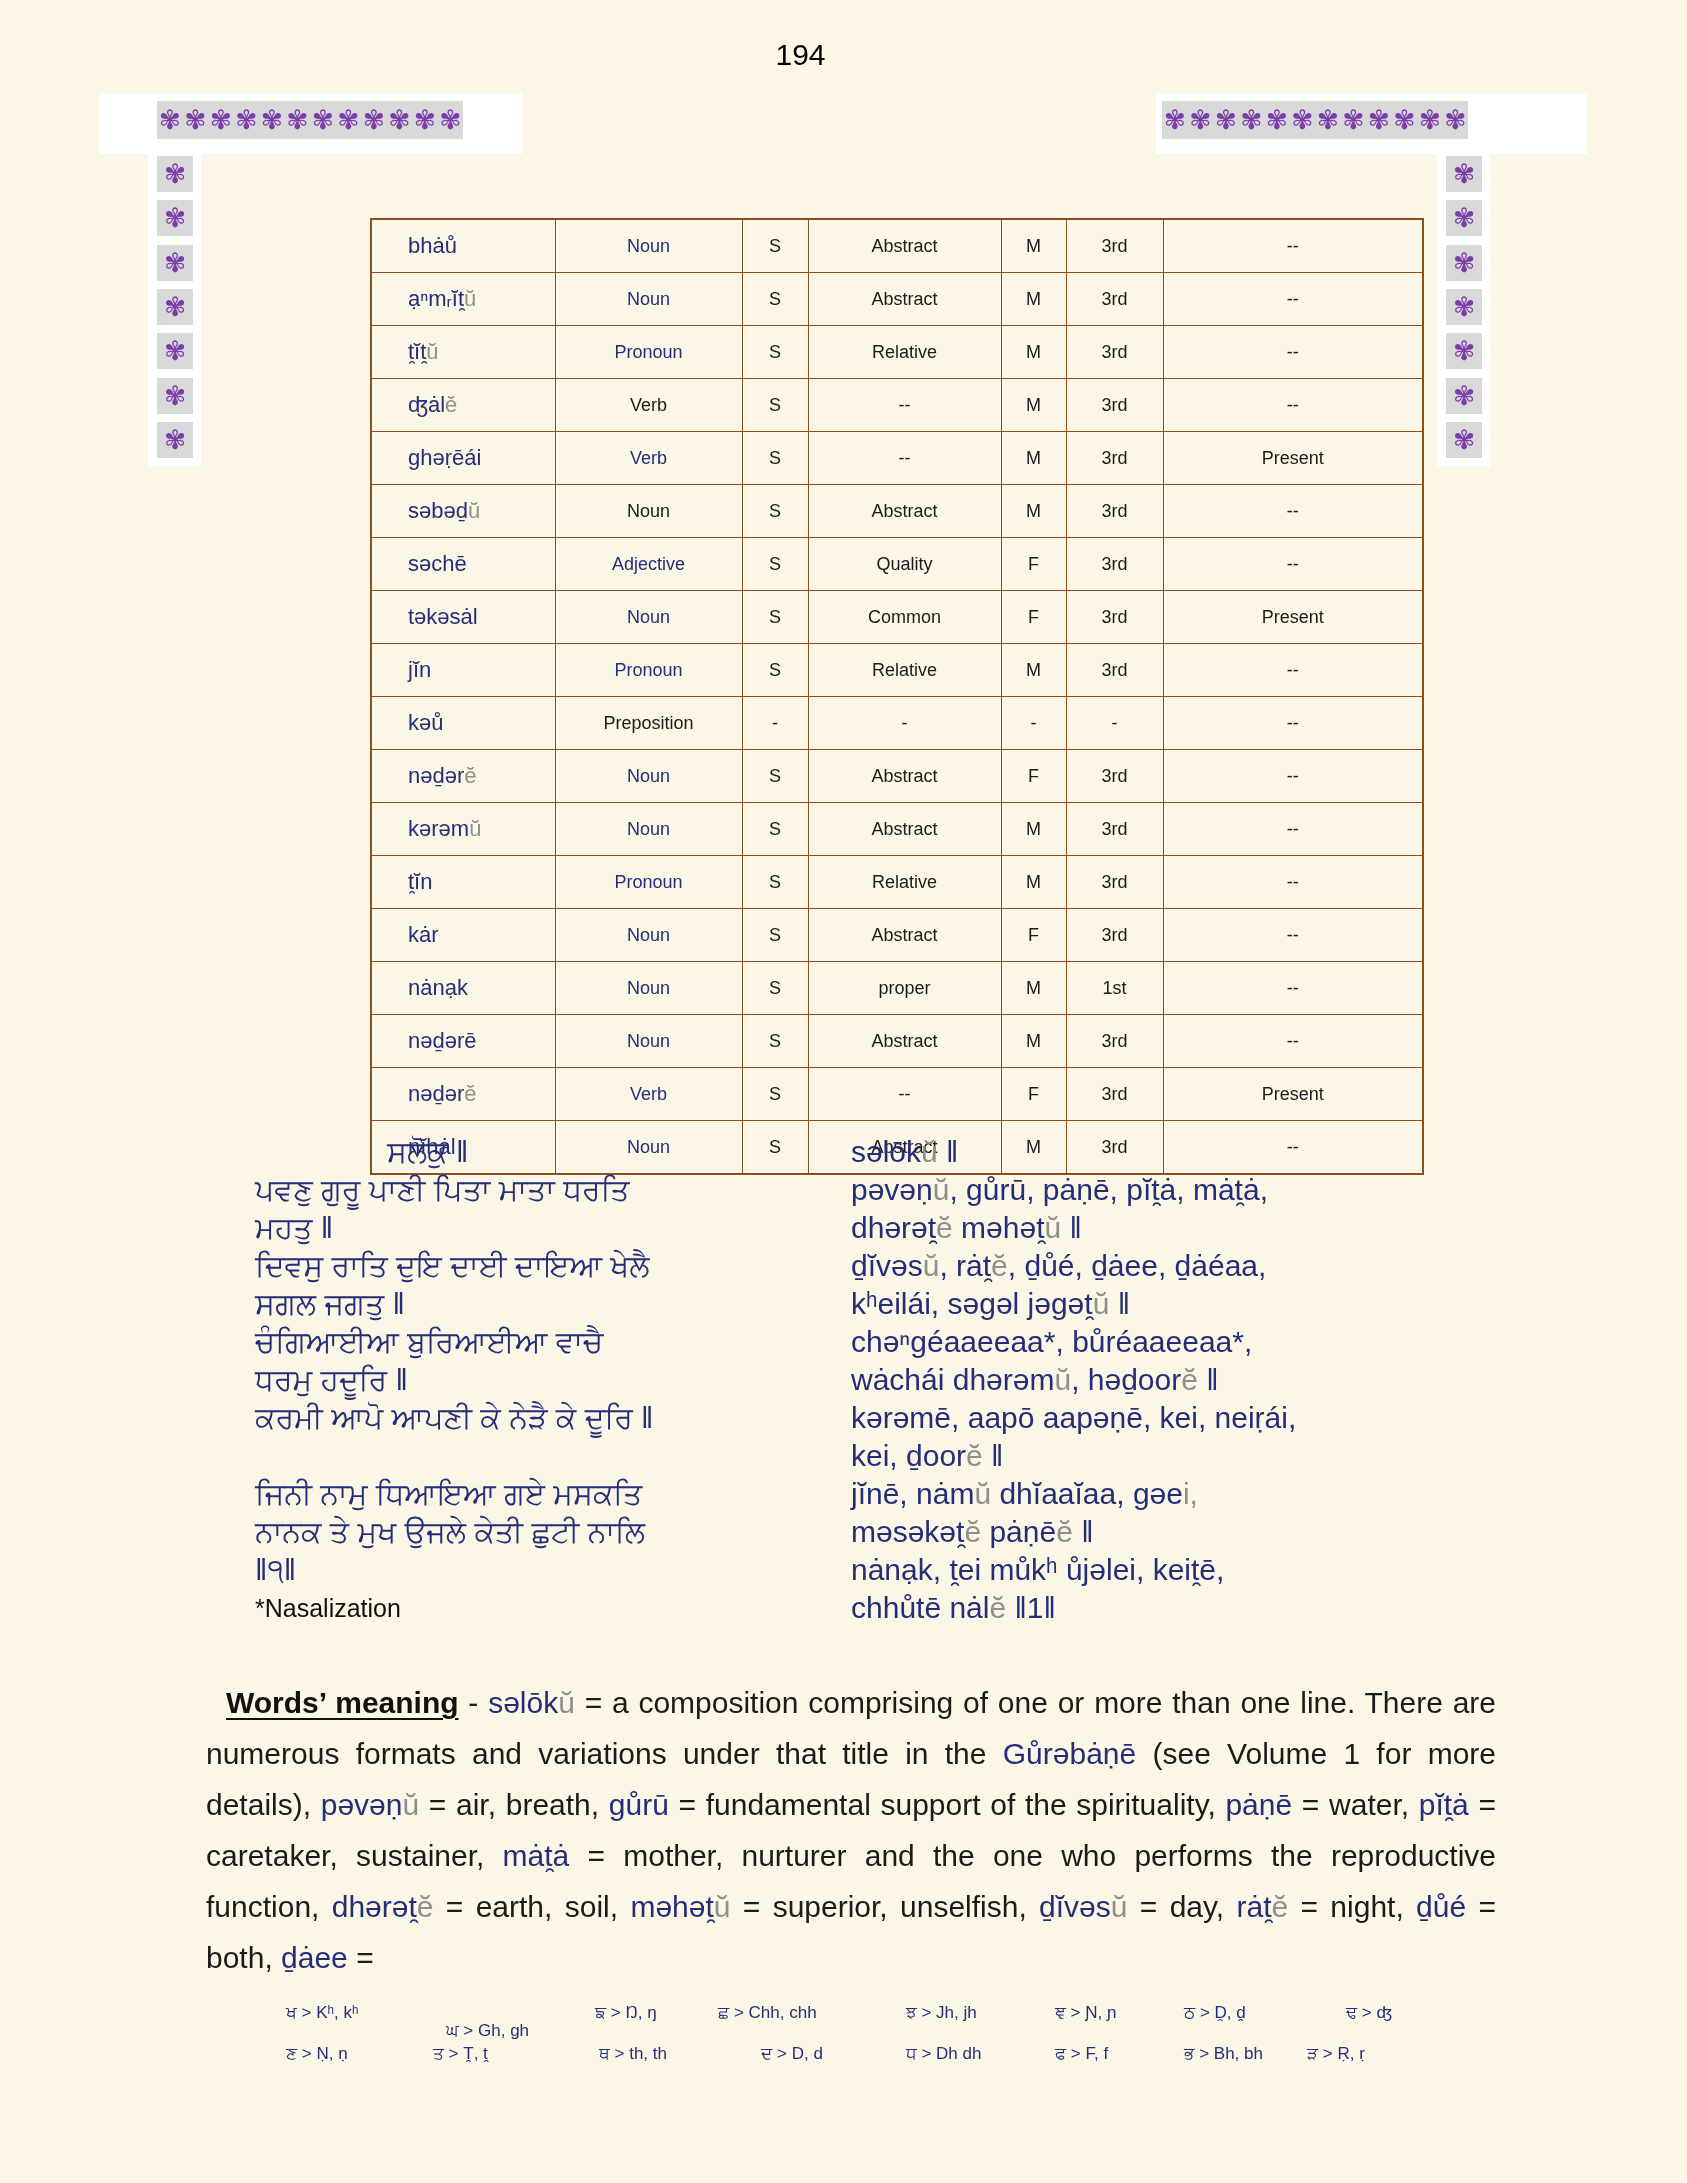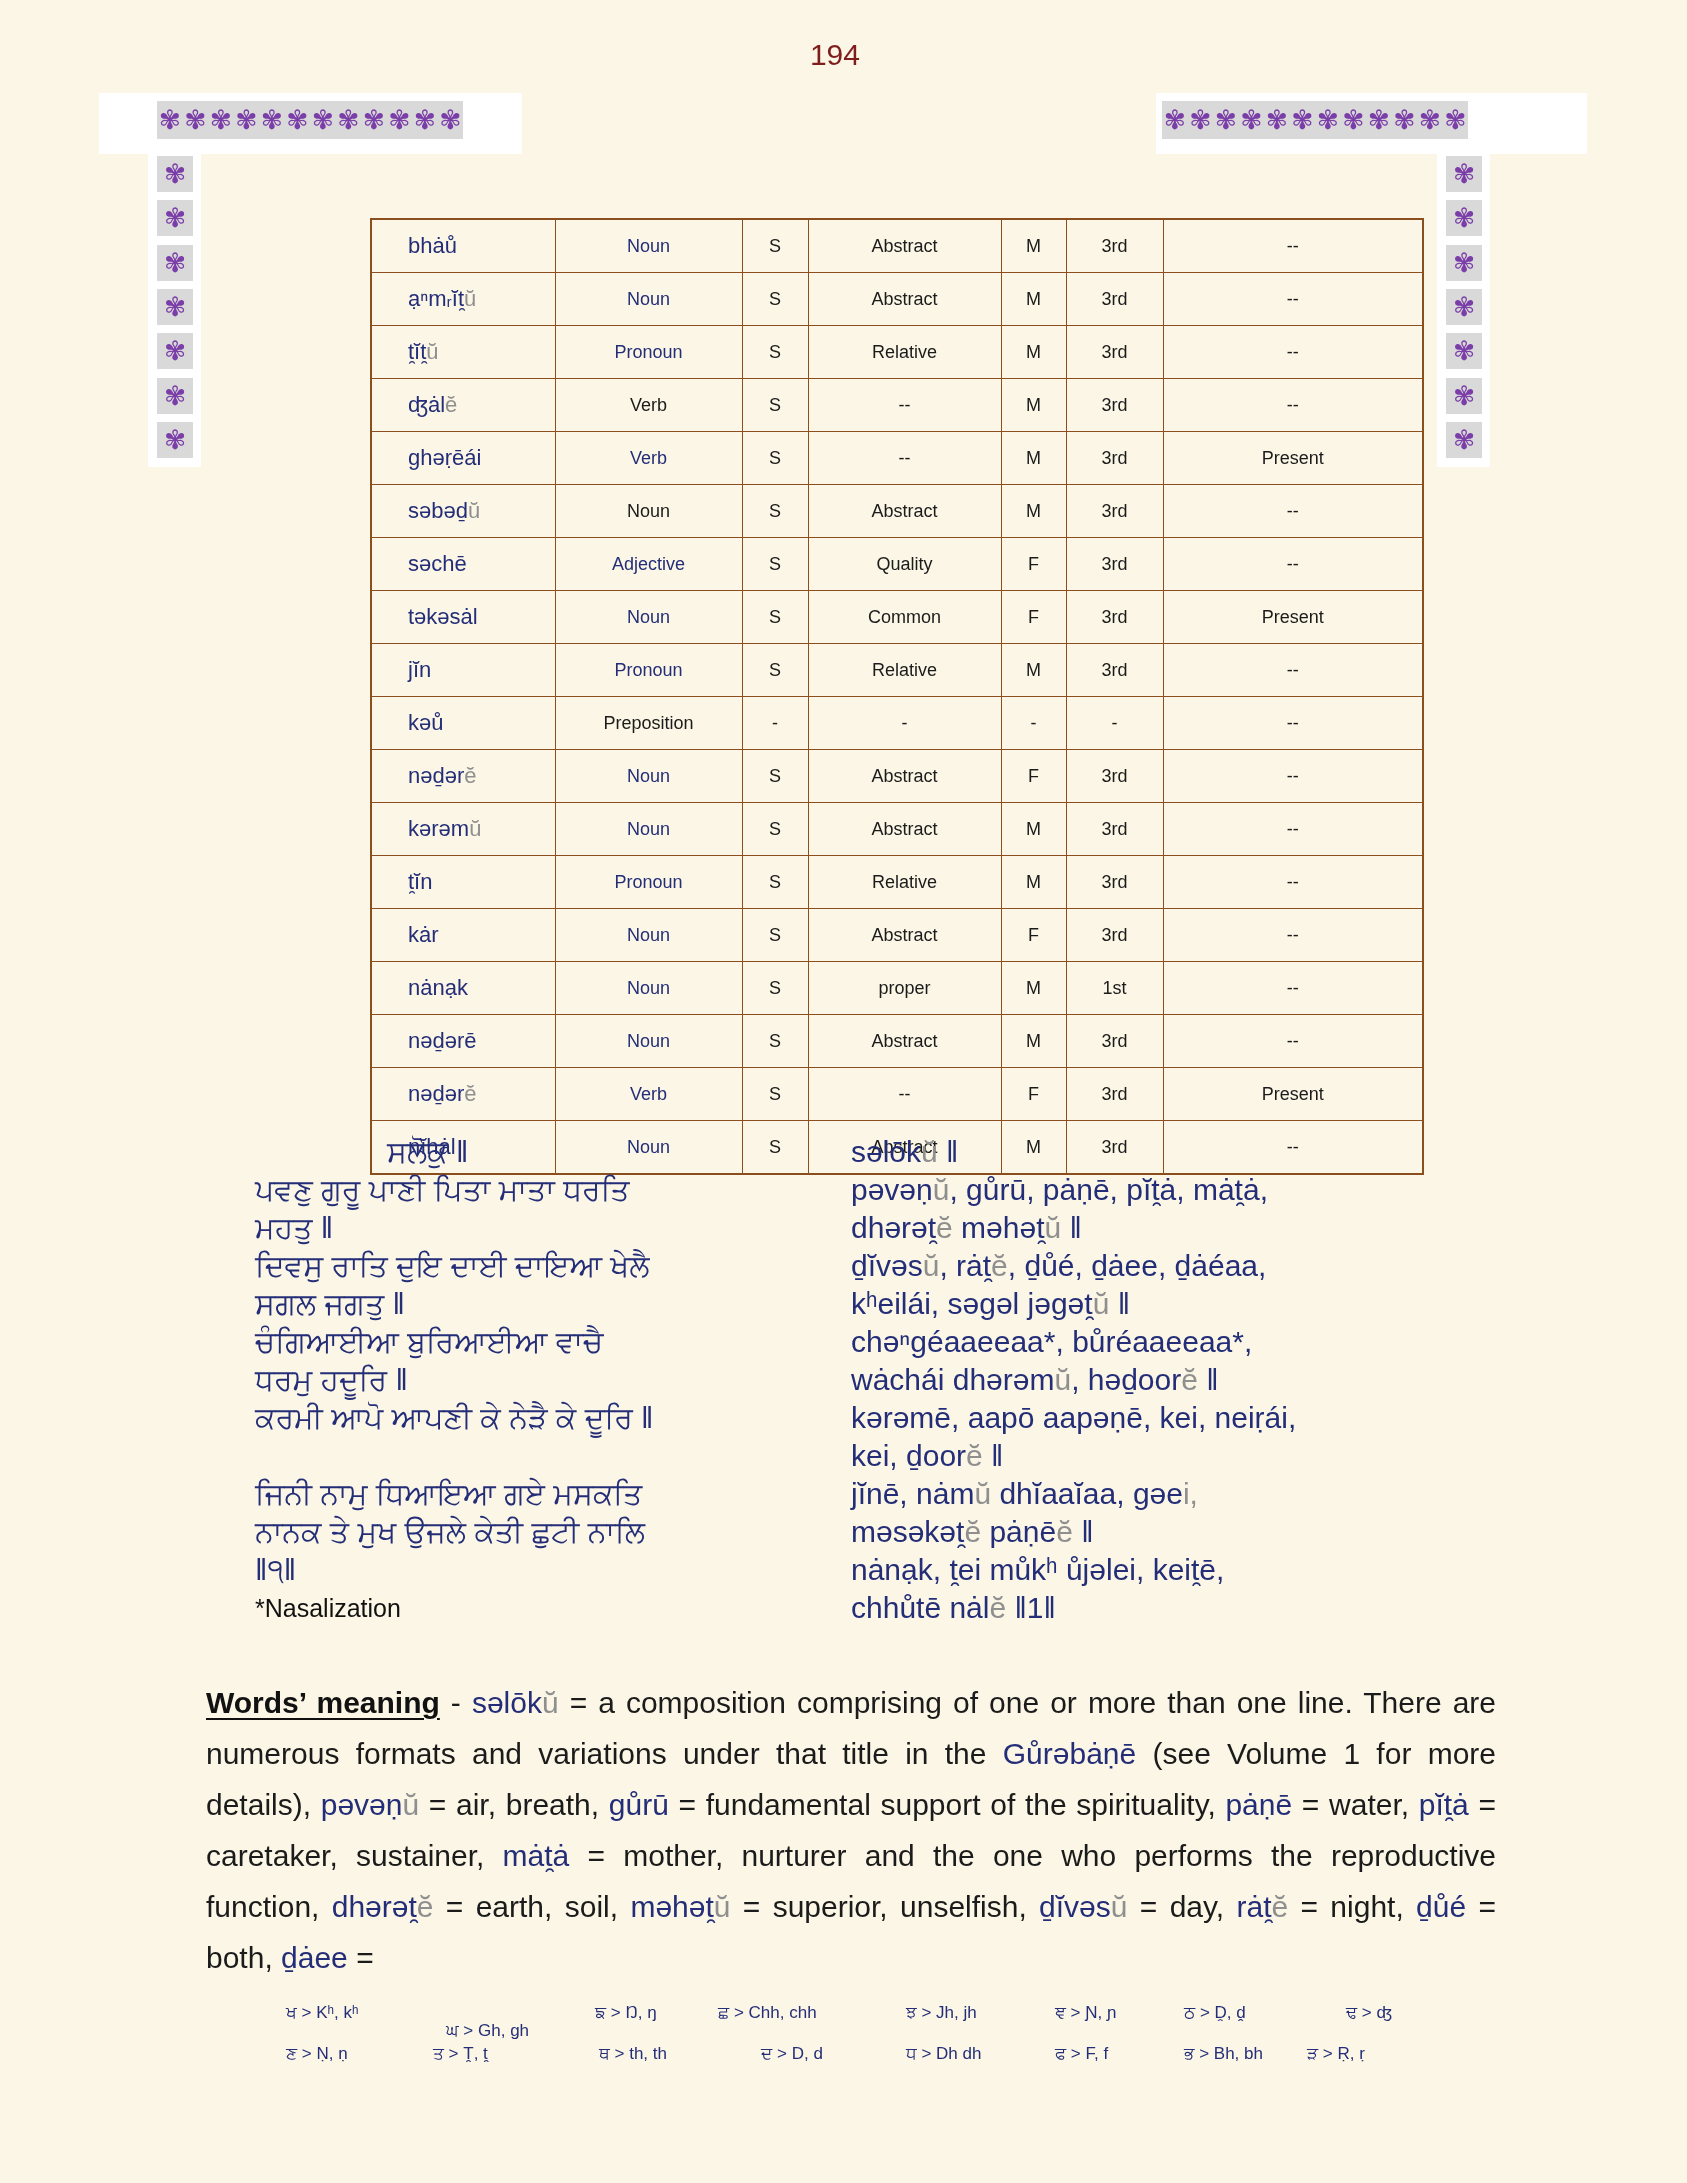--- a/index.html
+++ b/index.html
@@ -1,20 +1,20 @@
 <!DOCTYPE html>
 <html style="font-size:10.6px"><head>
 <meta charset="utf-8">
 <style>
   html,body{margin:0;padding:0;background:#e8e4d8;}
   .page{position:relative;width:1687px;height:2183px;background:#FBF6E5;overflow:hidden;
         font-family:"Liberation Sans",sans-serif;color:#1b1b1b;}
   .abs{position:absolute;}
   
-  .pageno{top:38px;left:741px;width:119px;text-align:right;font-size:30px;color:#7f1d1d;}
+  .pageno{top:38px;left:741px;width:119px;text-align:center;font-size:30px;color:#000000;}
   
   .whiteband{background:#ffffff;}
   .hstrip{background:#D9D9D9;display:flex;justify-content:space-around;align-items:center;}
   .hstrip span,.vcell span{color:#7B3EA8;font-size:26.5px;line-height:1;}
   .vcell{position:absolute;width:36px;height:36px;background:#D9D9D9;display:flex;
          align-items:center;justify-content:center;}
   
   table.gram{position:absolute;left:370px;top:218px;width:1052px;border-collapse:collapse;
              border:2px solid #8A4E1F;table-layout:fixed;}
   table.gram td{border:1.3px solid #8A4E1F;height:50px;text-align:center;font-size:18px;
@@ -26,21 +26,21 @@
   col.c5{width:65px}col.c6{width:97px}col.c7{width:260px}
   
   .poemcol{top:1133px;font-size:30px;color:#242E78;}
   .poemcol .pline{height:38px;line-height:38px;white-space:nowrap;}
   .poemcol .pline.indent{padding-left:132px;}
   .poemcol .pline.nas{color:#111;font-size:25px;}
   
   .meaning{left:206px;top:1677px;width:1290px;font-size:30px;line-height:51px;
            text-align:justify;color:#1b1b1b;}
   .meaning .hd{font-weight:700;text-decoration:underline;text-decoration-thickness:2px;
-               text-underline-offset:5.3px;color:#111;}
+               text-underline-offset:5.3px;color:#111;margin-left:20px;}
   .b{color:#242E78;}
   .g{color:#8F8F8F;}
   .u{text-decoration-thickness:1.7px;text-underline-offset:4.6px;
      text-decoration-skip-ink:none;}
   
   .legend span.item{position:absolute;font-size:17px;color:#242E78;white-space:nowrap;}
 </style>
 </head>
 <body>
 

